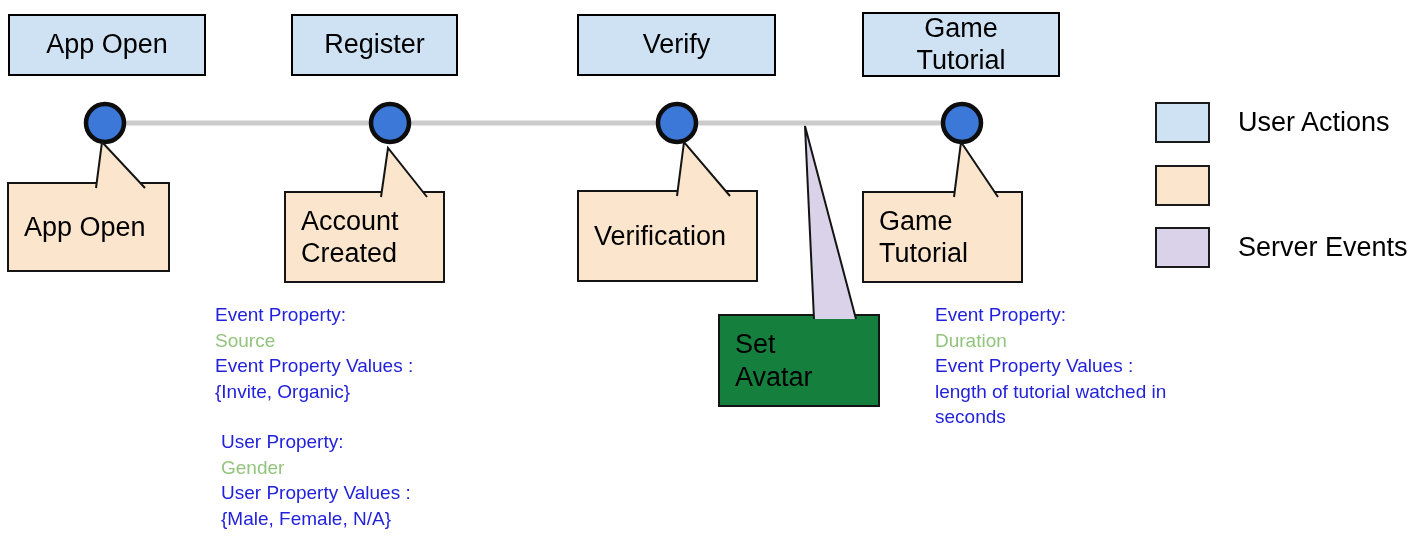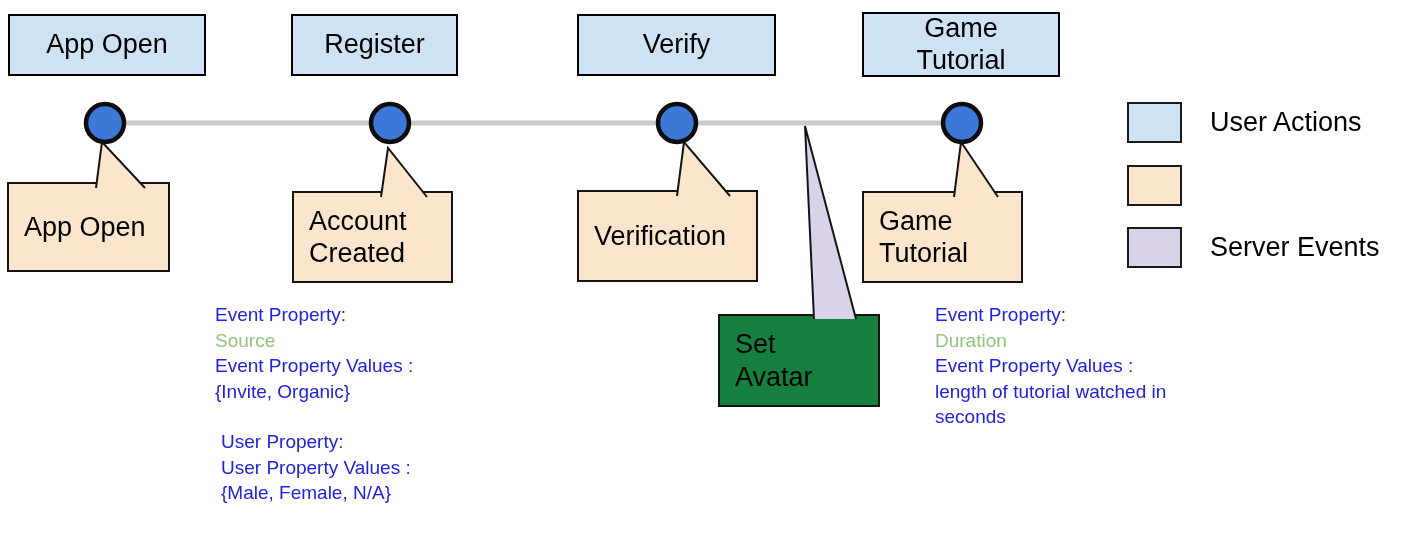--- a/index.html
+++ b/index.html
@@ -30,21 +30,21 @@
     display:flex;align-items:center;
     font-size:27px;color:#000;line-height:1.2;
     box-sizing:border-box;
     padding-left:15px;
   }
   .callout.peach{background:#fce5cd;}
   .callout.purple{background:#15803d;}
   .callout .narrow{width:122px;}
 
   
-  .legend-row{position:absolute;display:flex;align-items:center;}
+  .legend-row{position:absolute;display:flex;align-items:center;margin-left:28px;}
   .legend-swatch{width:55px;height:41px;border:2px solid #1a1a1a;box-sizing:border-box;flex:0 0 auto;}
   .legend-label{margin-left:28px;font-size:27px;color:#000;white-space:nowrap;}
   .sw-blue{background:#cfe2f3;}
   .sw-peach{background:#fce5cd;}
   .sw-purple{background:#d9d2e9;}
 
   
   .props{position:absolute;font-size:19px;line-height:25.5px;white-space:nowrap;}
   .props .ln{color:#2222dd;}
   .props .ln.green{color:#93c47d;}
@@ -71,21 +71,21 @@
   <div class="action-box" style="left:577px;top:14px;width:199px;height:62px;">
     <span>Verify</span>
   </div>
   <div class="action-box" style="left:862px;top:12px;width:198px;height:65px;">
     <span class="wrap2">Game Tutorial</span>
   </div>
 
   <div class="callout peach" style="left:7px;top:182px;width:163px;height:90px;">
     <span>App Open</span>
   </div>
-  <div class="callout peach" style="left:292px;top:191px;width:161px;height:92px;">
+  <div class="callout peach" style="left:284px;top:191px;width:161px;height:92px;">
     <span class="narrow">Account Created</span>
   </div>
   <div class="callout peach" style="left:577px;top:190px;width:181px;height:92px;">
     <span>Verification</span>
   </div>
   <div class="callout peach" style="left:862px;top:191px;width:161px;height:92px;">
     <span class="narrow">Game Tutorial</span>
   </div>
 
   <div class="callout purple" style="left:718px;top:314px;width:162px;height:93px;">
@@ -131,20 +131,21 @@
 
   <div class="props" style="left:215px;top:302px;">
     <div class="ln">Event Property:</div>
     <div class="ln green">Source</div>
     <div class="ln">Event Property Values :</div>
     <div class="ln">{Invite, Organic}</div>
   </div>
 
   <div class="props" style="left:221px;top:429px;">
     <div class="ln">User Property:</div>
+    <div class="ln green">Gender</div>
     <div class="ln">User Property Values :</div>
     <div class="ln">{Male, Female, N/A}</div>
   </div>
 
   <div class="props" style="left:935px;top:302px;">
     <div class="ln">Event Property:</div>
     <div class="ln green">Duration</div>
     <div class="ln">Event Property Values :</div>
     <div class="ln">length of tutorial watched in</div>
     <div class="ln">seconds</div>

